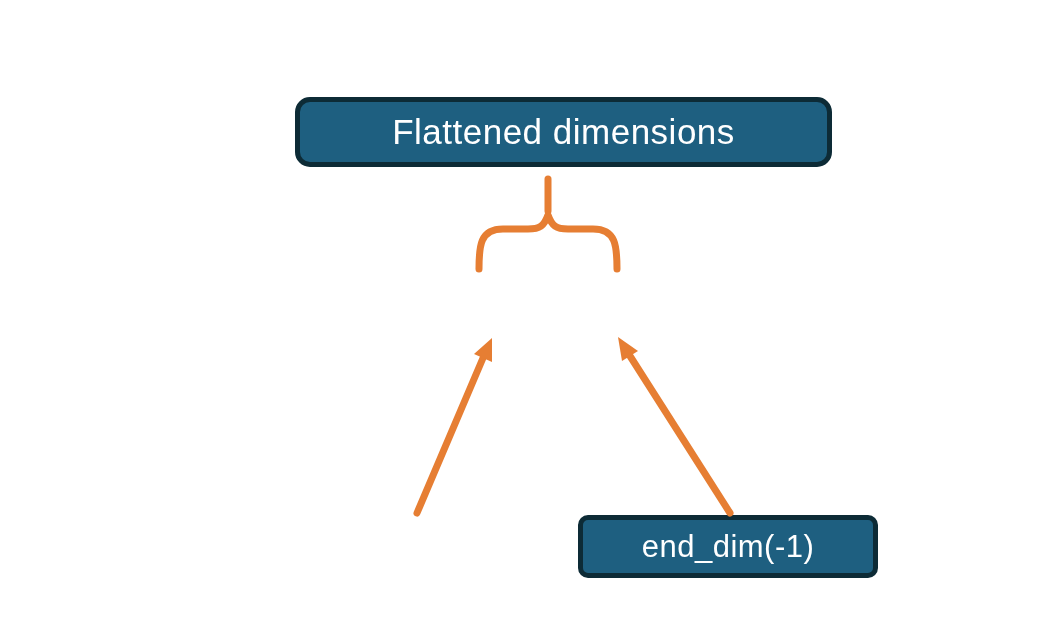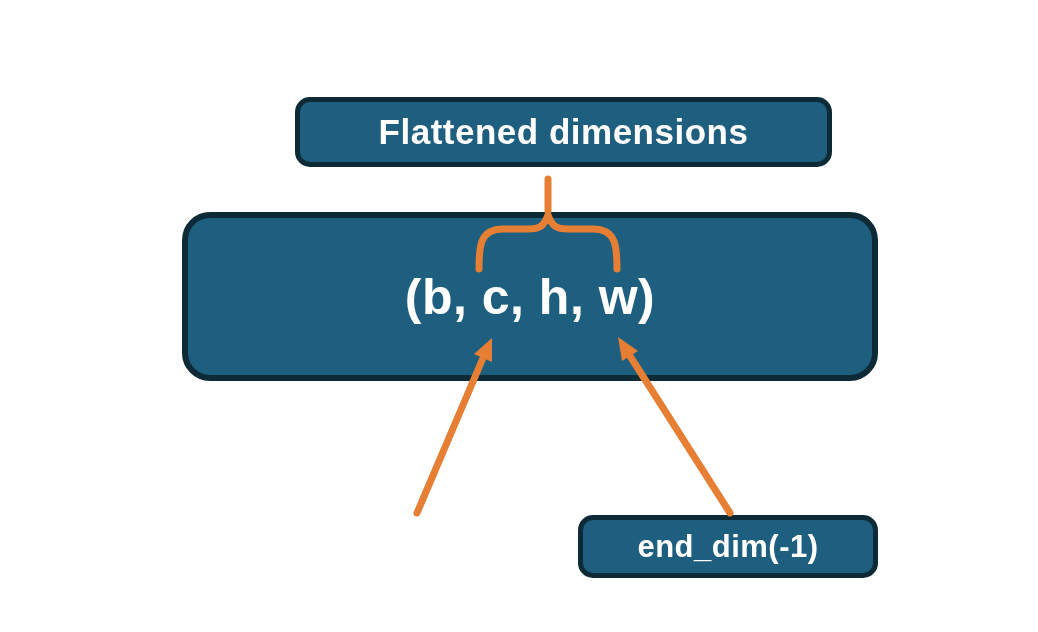--- a/index.html
+++ b/index.html
@@ -13,21 +13,20 @@
   html, body {
     width: 1038px; height: 632px;
     background: var(--background);
     font-family: "Liberation Sans", "DejaVu Sans", sans-serif;
     overflow: hidden;
   }
   .canvas {
     position: relative;
     width: 898px; height: 632px;
     background: var(--background);
-    font-weight: bold;
   }
   .node {
     position: absolute;
     background: var(--box-fill);
     border: 5px solid var(--box-border);
     color: var(--text);
     display: flex;
     align-items: center;
     justify-content: center;
     z-index: 1;
@@ -48,43 +47,40 @@
   }
   .node-start-dim {
     left: 267px; top: 515px;
     width: 298px; height: 63px;
     border-radius: 15px;
     font-size: 31px;
   }
   .node-end-dim {
     left: 578px; top: 515px;
     width: 300px; height: 63px;
-    border-radius: 15px;
+    border-radius: 10px;
     font-size: 31px;
   }
   .overlay {
     position: absolute;
     left: 0; top: 0;
     width: 1038px; height: 632px;
     z-index: 5;
     pointer-events: none;
   }
 </style>
 </head>
 <body>
 
 <div class="canvas">
 
   <div class="node node-flattened">
     <span>Flattened dimensions</span>
   </div>
 
-  <div class="node node-tensor">
-    <span>(b, c, h, w)</span>
-  </div>
 
 
   <div class="node node-end-dim">
     <span>end_dim(-1)</span>
   </div>
 
   <svg class="overlay" viewBox="0 0 1038 632" xmlns="http://www.w3.org/2000/svg">
 
     <line x1="548" y1="179" x2="548" y2="211" stroke-width="7" stroke-linecap="round" stroke="#e67e33"></line>
 

